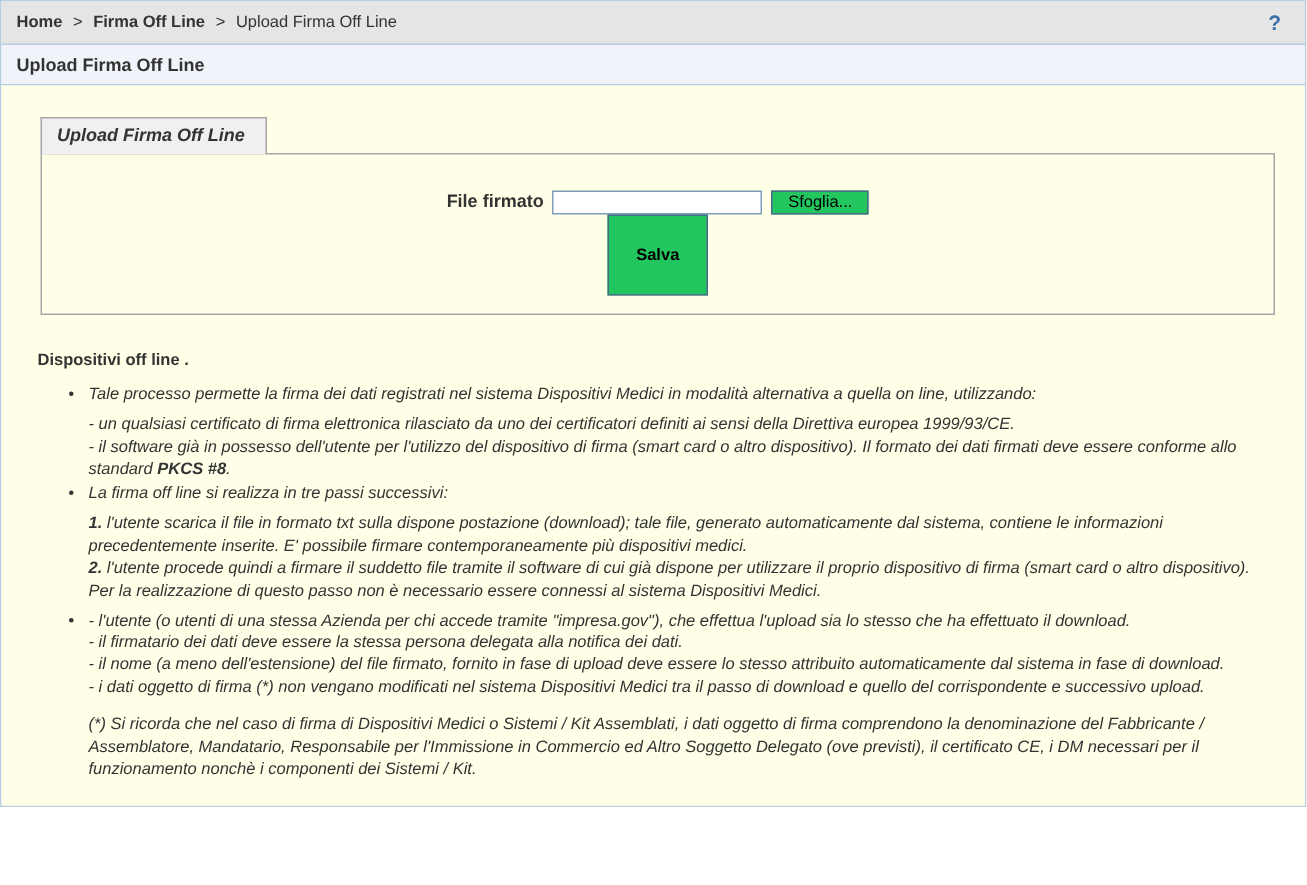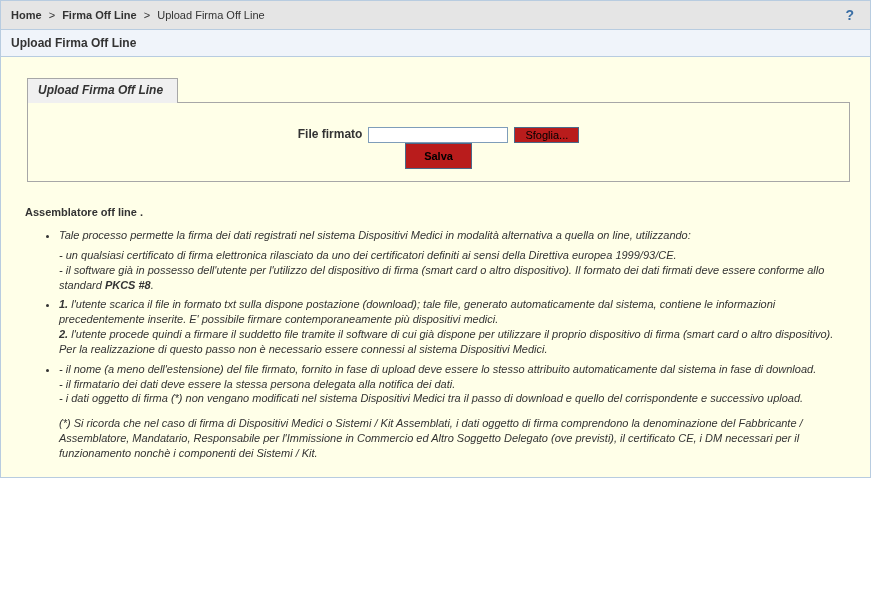--- a/index.html
+++ b/index.html
@@ -68,26 +68,26 @@
     font-family: Verdana, Arial, sans-serif;
     font-size: 11px;
     width: 140px;
     border: 1px solid #7f9db9;
     padding: 1px 2px;
     background: #fff;
   }
   .browse-btn, .save-btn {
     font-family: Verdana, Arial, sans-serif;
     font-size: 11px;
-    background: #b91c1c;
+    background: #22c55e;
     border: 1px solid #4a6a8a;
     padding: 1px 10px;
     cursor: pointer;
   }
-  .save-btn { font-weight: bold; padding: 6px 18px; }
+  .save-btn { font-weight: bold; padding: 20px 18px; }
   .section-heading {
     font-weight: bold;
     margin: 24px 4px 10px 4px;
   }
   ul.outer-list {
     margin: 0 4px 0 4px;
     padding-left: 34px;
     font-style: italic;
   }
   ul.outer-list > li {
@@ -122,42 +122,44 @@
       <div class="panel">
         <div class="field-row">
           <span class="field-label">File firmato</span>
           <input type="text" class="text-input" value="" style="">
           <button type="button" class="browse-btn">Sfoglia...</button>
         </div>
         <button type="button" class="save-btn">Salva</button>
       </div>
     </div>
 
-    <div class="section-heading">Assemblatore off line .</div>
+    <div class="section-heading">Dispositivi off line .</div>
 
     <ul class="outer-list">
       <li>
         <span>Tale processo permette la firma dei dati registrati nel sistema Dispositivi Medici in modalità alternativa a quella on line, utilizzando:</span>
         <div class="inner-block">
           <p>- un qualsiasi certificato di firma elettronica rilasciato da uno dei certificatori definiti ai sensi della Direttiva europea 1999/93/CE.</p>
           <p>
             <span>- il software già in possesso dell'utente per l'utilizzo del dispositivo di firma (smart card o altro dispositivo). Il formato dei dati firmati deve essere conforme allo standard </span><b>PKCS #8</b><span>.</span>
           </p>
         </div>
       </li>
       <li>
+        <span>La firma off line si realizza in tre passi successivi:</span>
         <div class="inner-block">
           <p><b>1.</b><span> l'utente scarica il file in formato txt sulla dispone postazione (download); tale file, generato automaticamente dal sistema, contiene le informazioni precedentemente inserite. E' possibile firmare contemporaneamente più dispositivi medici.</span></p>
           <p><b>2.</b><span> l'utente procede quindi a firmare il suddetto file tramite il software di cui già dispone per utilizzare il proprio dispositivo di firma (smart card o altro dispositivo). Per la realizzazione di questo passo non è necessario essere connessi al sistema Dispositivi Medici.</span></p>
         </div>
       </li>
       <li>
         <div class="inner-block">
+          <p>- l'utente (o utenti di una stessa Azienda per chi accede tramite "impresa.gov"), che effettua l'upload sia lo stesso che ha effettuato il download.</p>
+          <p>- il firmatario dei dati deve essere la stessa persona delegata alla notifica dei dati.</p>
           <p>- il nome (a meno dell'estensione) del file firmato, fornito in fase di upload deve essere lo stesso attribuito automaticamente dal sistema in fase di download.</p>
-          <p>- il firmatario dei dati deve essere la stessa persona delegata alla notifica dei dati.</p>
           <p>- i dati oggetto di firma (*) non vengano modificati nel sistema Dispositivi Medici tra il passo di download e quello del corrispondente e successivo upload.</p>
           <div class="spacer-line"></div>
           <p>(*) Si ricorda che nel caso di firma di Dispositivi Medici o Sistemi / Kit Assemblati, i dati oggetto di firma comprendono la denominazione del Fabbricante / Assemblatore, Mandatario, Responsabile per l'Immissione in Commercio ed Altro Soggetto Delegato (ove previsti), il certificato CE, i DM necessari per il funzionamento nonchè i componenti dei Sistemi / Kit.</p>
         </div>
       </li>
     </ul>
 
   </div>
 </div>
 

